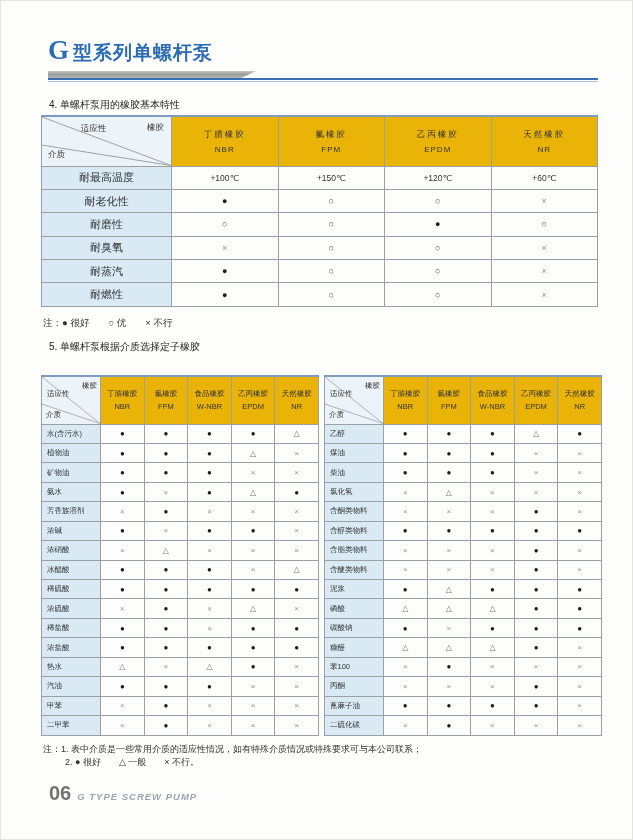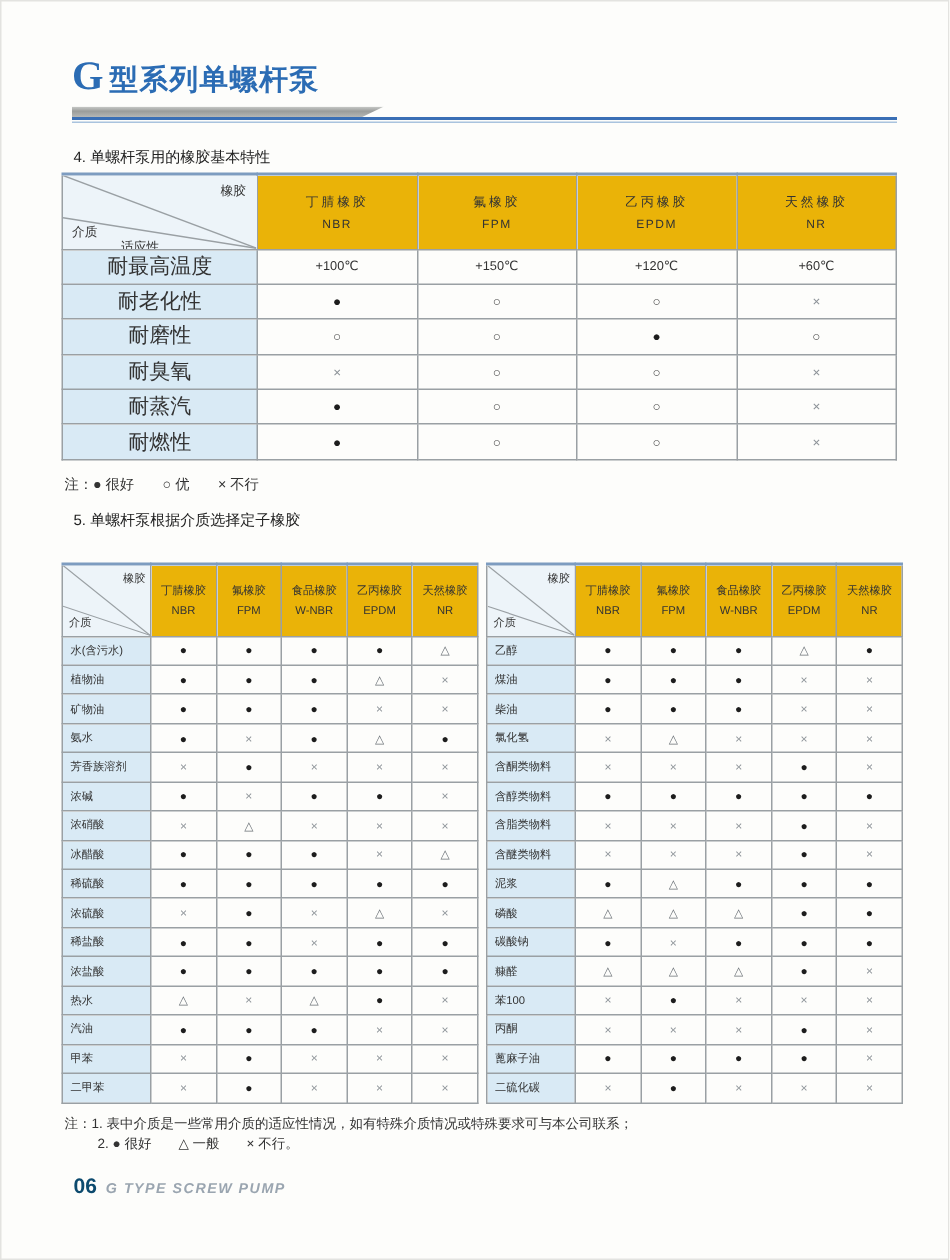--- a/index.html
+++ b/index.html
@@ -39,45 +39,45 @@
   td.sym-dot   { color:#1d1d1d; font-size:9px; }
   td.sym-ring  { color:#4c4c4c; font-size:9px; }
   td.sym-cross { color:#8d9398; font-size:9px; }
   td.sym-tri   { color:#6f757a; font-size:9px; }
   
   th.corner { position:relative; background:#edf4f9; padding:0; }
   th.corner svg { position:absolute; left:0; top:0; width:100%; height:100%; }
   th.corner .c-top, th.corner .c-right, th.corner .c-bottom {
     position:absolute; font-size:8.5px; color:#333; white-space:nowrap;
   }
-  th.corner .c-top    { left:30%; top:6px;margin-top:36px; }
+  th.corner .c-top    { left:30%; top:6px; }
   th.corner .c-right  { right:7px; top:5px; }
   th.corner .c-bottom { left:6px; bottom:5px;text-align:center; }
   
   .t1-wrap { position:absolute; left:40px; top:114px; }
   .t1 { width:556px; }
   .t1 thead tr { height:50px; }
   .t1 tbody tr { height:23.4px; }
-  .t1 td.rowlabel { font-size:14px; }
+  .t1 td.rowlabel { font-size:11px; }
   
   .t2-wrap { position:absolute; left:40px; top:374px; display:flex; gap:5px; }
   .t2 { width:277px; }
   .t2 thead tr { height:48px; }
   .t2 tbody tr { height:19.45px; }
   .t2 th .cname { font-size:7.5px; letter-spacing:0; }
   .t2 th .ccode { font-size:7.5px; margin-top:3px; letter-spacing:0; }
   .t2 td.rowlabel { font-size:7.5px; text-align:left; padding-left:5px; }
   .t2 td.val { font-size:8px; }
   .t2 th.corner .c-top, .t2 th.corner .c-right, .t2 th.corner .c-bottom { font-size:7.5px; }
   .t2 th.corner .c-top { left:5px; top:12px; }
   .t2 th.corner .c-right { right:3px; top:4px; }
   .t2 th.corner .c-bottom { left:4px; bottom:4px; }
   
   .footer { position:absolute; left:48px; top:781px; display:flex; align-items:baseline; gap:6px; }
-  .page-num { font-size:14px; font-weight:bold; color:#0c4a6e; }
+  .page-num { font-size:20px; font-weight:bold; color:#737373; }
   .brand { font-size:9.5px; font-weight:bold; font-style:italic; color:#9aa5b0; letter-spacing:1px; }
 </style>
 </head>
 <body>
 
 <div class="page">
 
   <div class="hdr">
     <div class="hdr-title">
       <span class="big-g">G</span><span>型系列单螺杆泵</span>

